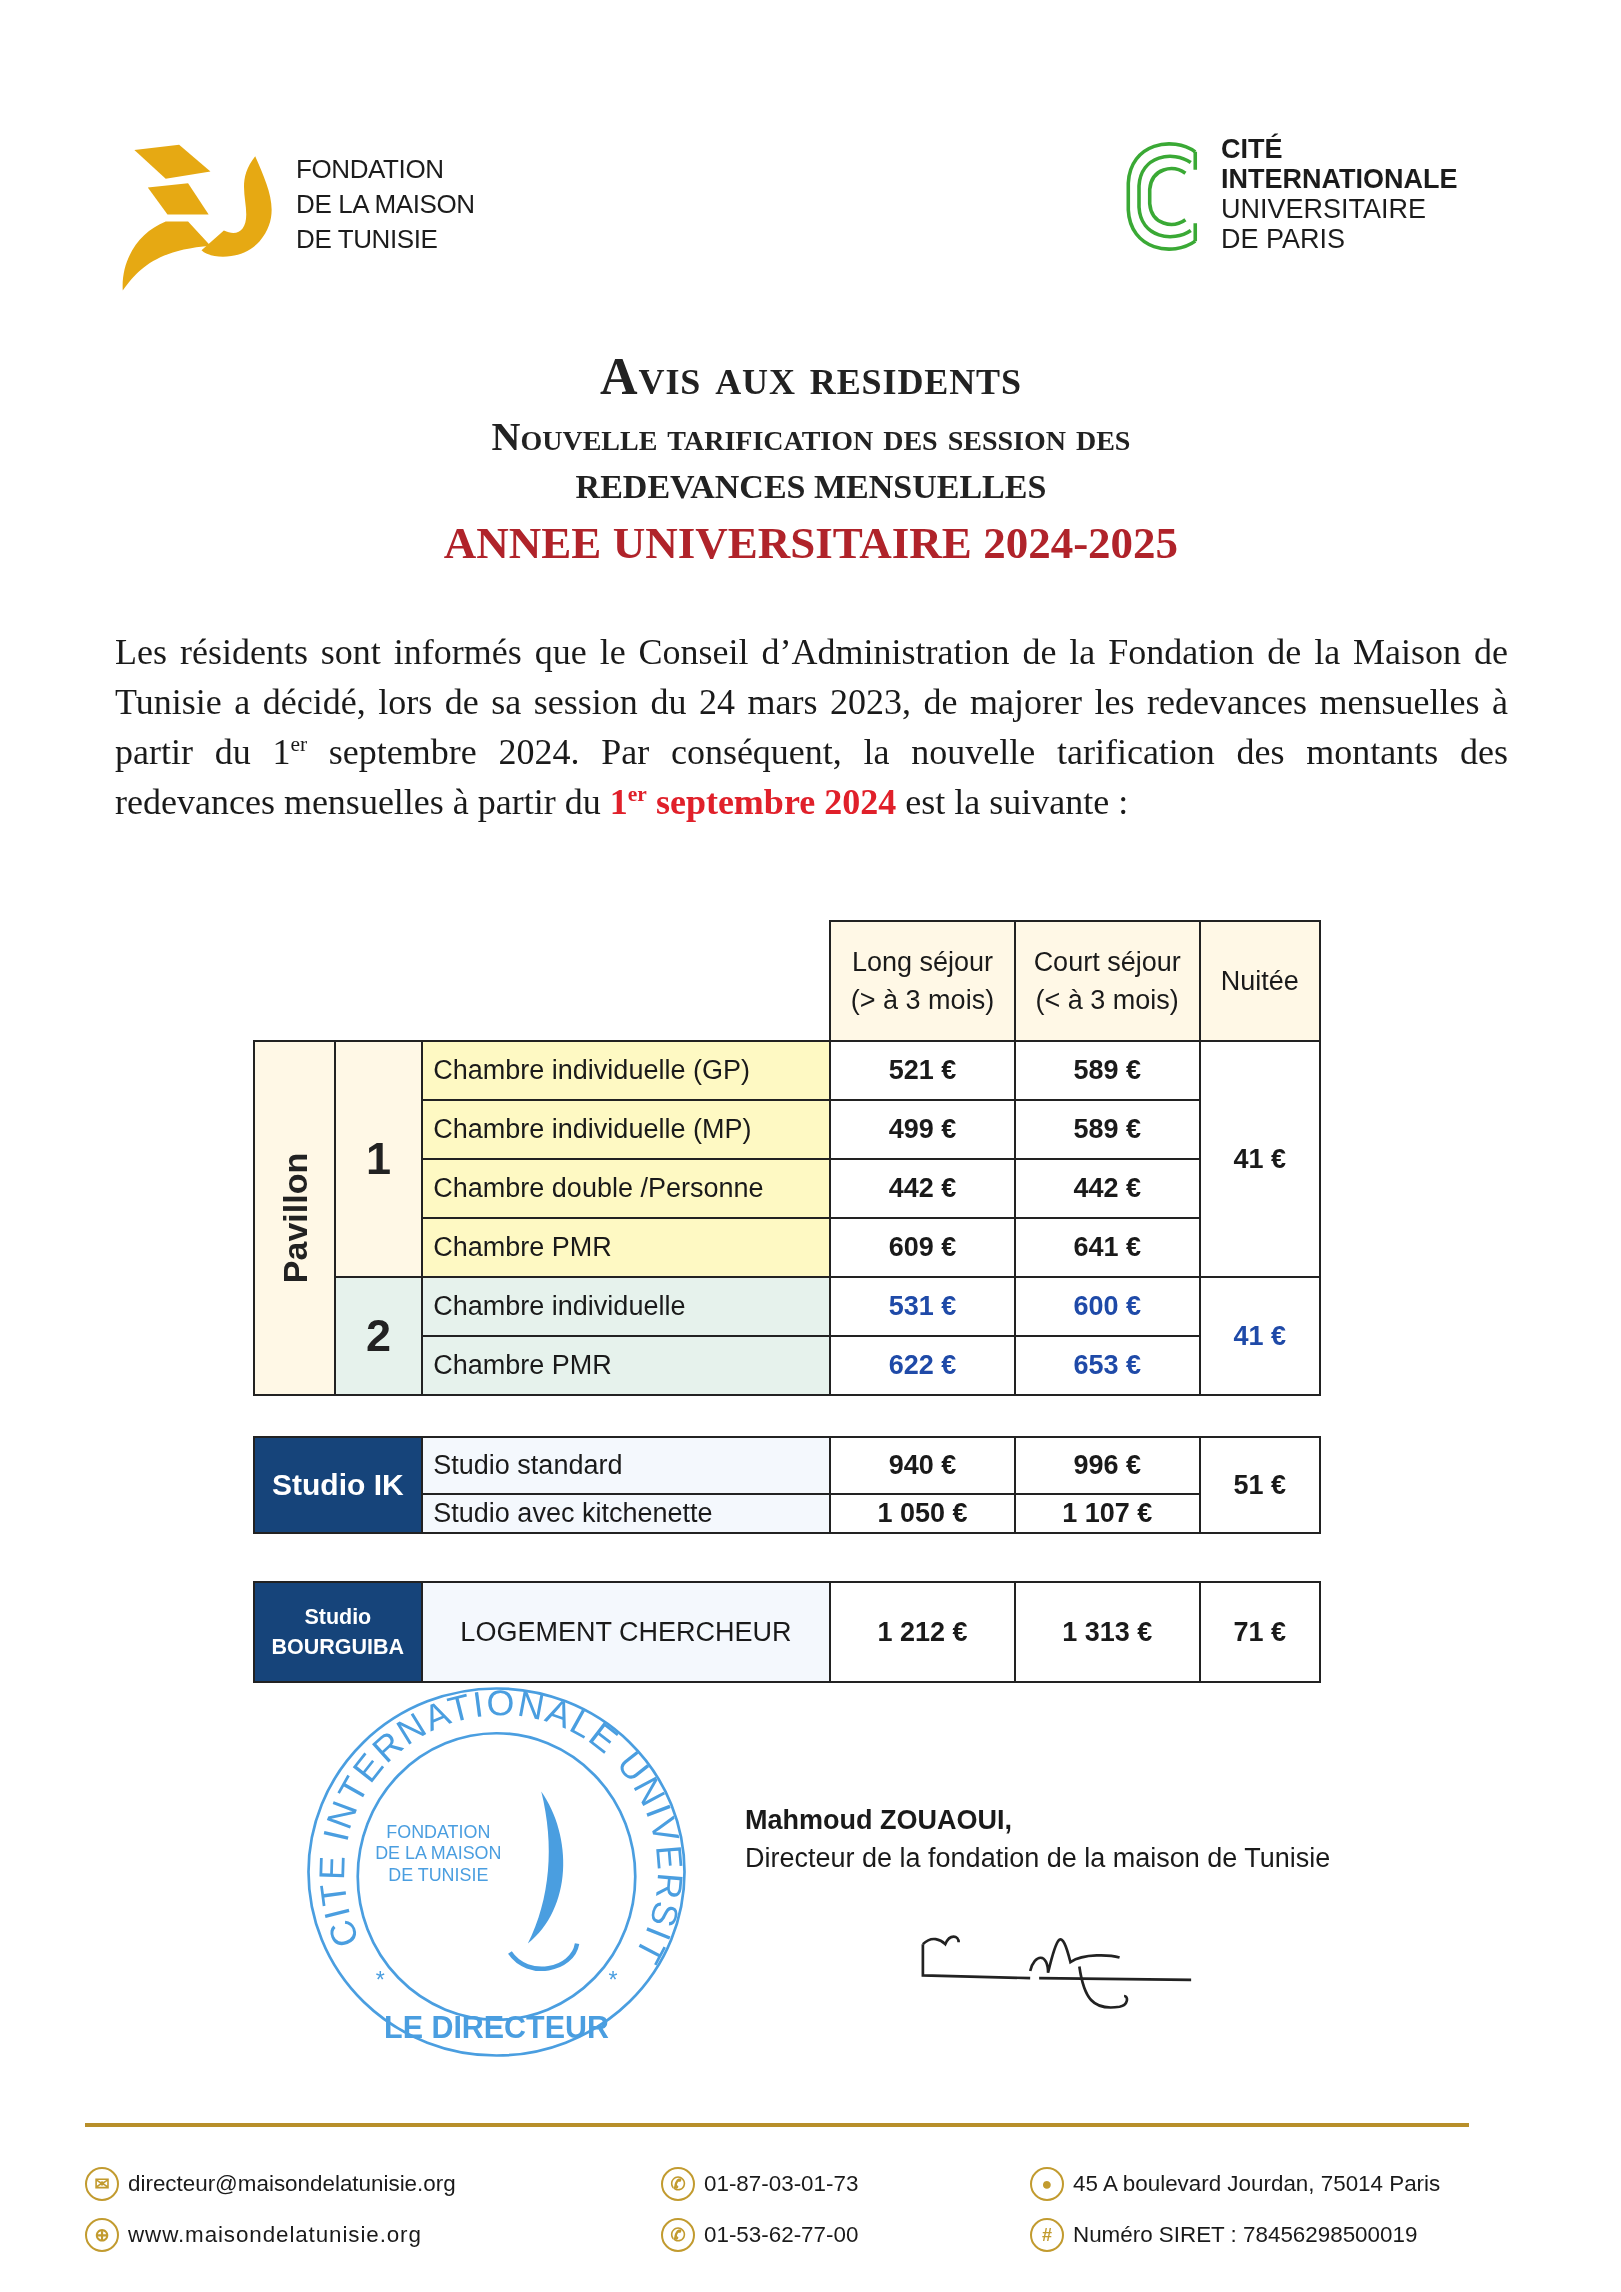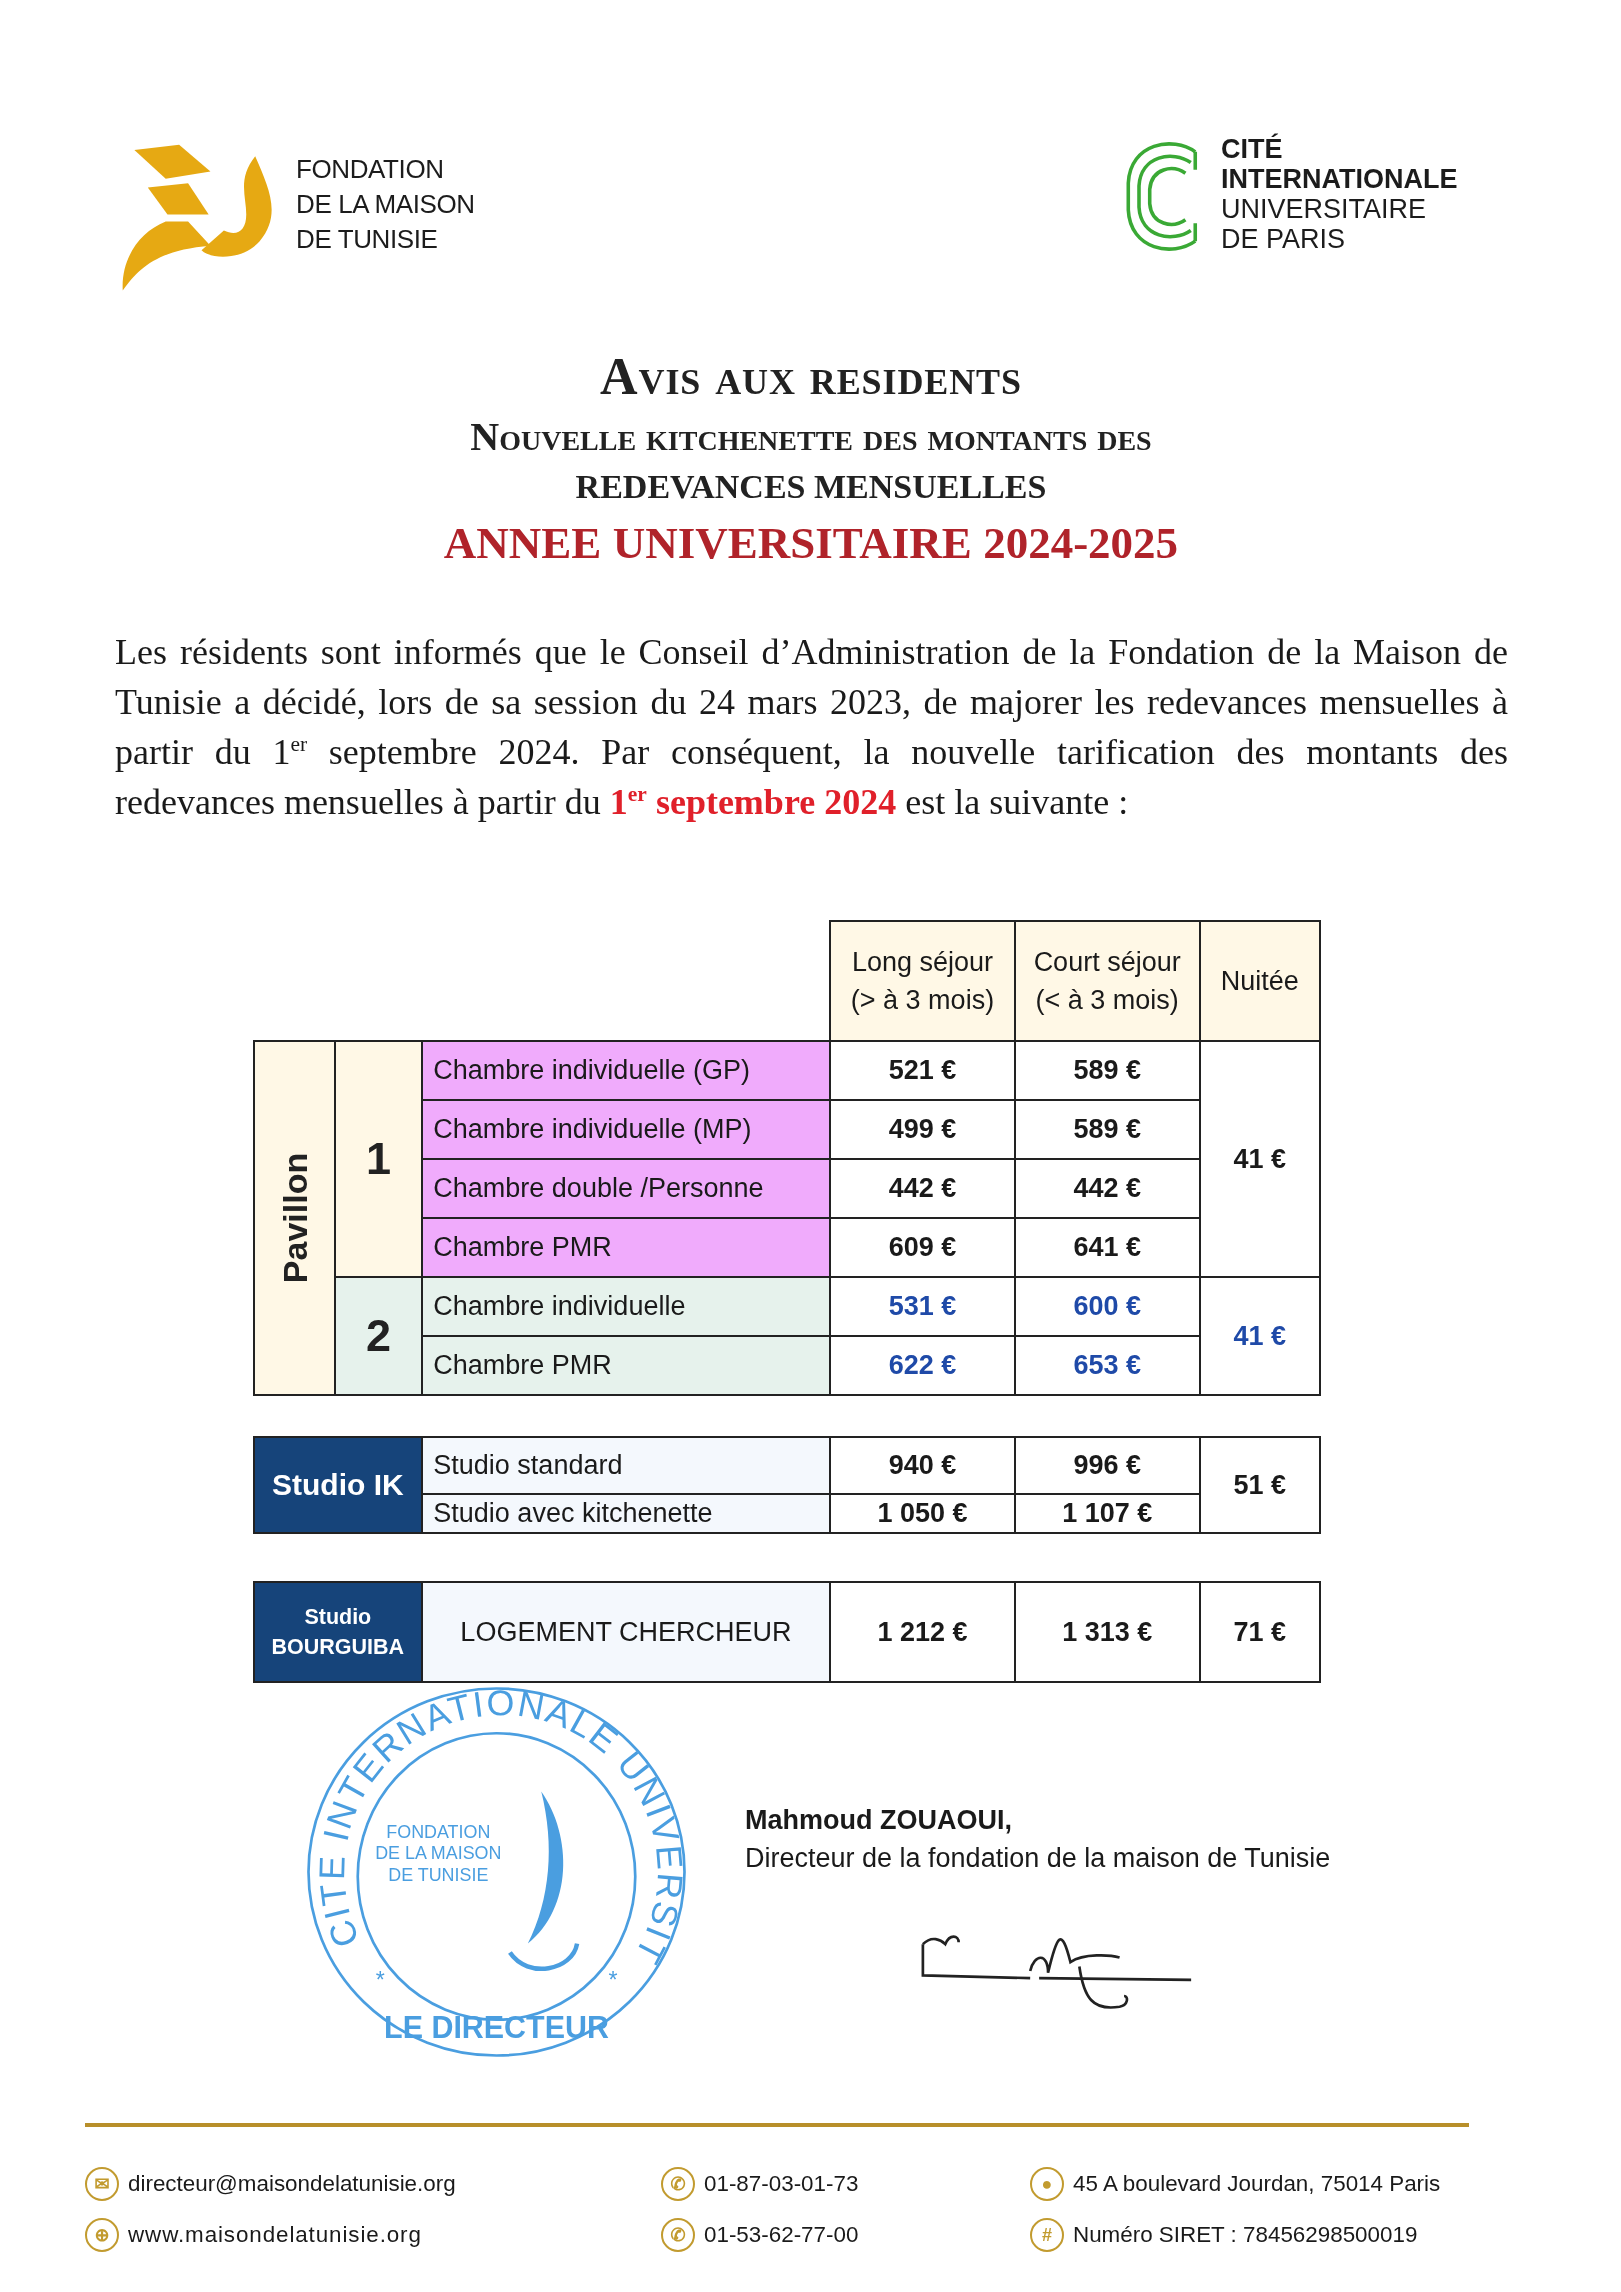--- a/index.html
+++ b/index.html
@@ -29,21 +29,21 @@
   .para .red { color: #e0202a; font-weight: bold; }
   .para sup { font-size: 21.5px; line-height: 0; }
 
   
   table.tarif { position: absolute; border-collapse: collapse; font-family: "Liberation Sans", sans-serif; }
   .tarif td { border: 2.7px solid #222; padding: 0; }
   .hdr td.h { background: #fff8e6; text-align: center; font-size: 27px; line-height: 38px; }
   .price { text-align: center; font-size: 27px; font-weight: bold; background: #fff; }
   .price.blue { color: #1f4aa8; }
   .lbl { font-size: 27px; padding-left: 10.7px !important; }
-  .lbl.p1 { background: #f0abfc; }
+  .lbl.p1 { background: #fef9c3; }
   .lbl.p2 { background: #e6f2ec; }
   .pav { background: #fff8e6; position: relative; }
   .pav .vert { position: absolute; left: 50%; top: 50%; transform: translate(-50%, -50%) rotate(-90deg); font-size: 34px; font-weight: bold; color: #222; white-space: nowrap; }
   .num { text-align: center; font-size: 45px; font-weight: bold; color: #222; }
   .num.n1 { background: #fff8e6; }
   .num.n2 { background: #e6f2ec; }
   .dark { background: #16447a; color: #fff; text-align: center; font-weight: bold; }
   .studio-lbl { background: #f4f8fd; font-size: 27px; padding-left: 10.7px !important; }
   .no-border { border: none !important; background: transparent; }
 
@@ -89,21 +89,21 @@
   <div class="txt">
     <div class="b">CITÉ</div>
     <div class="b">INTERNATIONALE</div>
     <div>UNIVERSITAIRE</div>
     <div>DE PARIS</div>
   </div>
 </div>
 
 <div class="abs titles">
   <div class="t1" style="font-variant: small-caps;">Avis aux residents</div>
-  <div class="t2" style="font-variant: small-caps;">Nouvelle kitchenette des montants des</div>
+  <div class="t2" style="font-variant: small-caps;">Nouvelle tarification des session des</div>
   <div class="t2" style="text-transform: uppercase; font-size: 34px; margin-top:0;">redevances mensuelles</div>
   <div class="t3">ANNEE UNIVERSITAIRE 2024-2025</div>
 </div>
 
 <div class="abs para">
   <span>Les résidents sont informés que le Conseil d’Administration de la Fondation de la Maison de Tunisie a décidé, lors de sa session du 24 mars 2023, de majorer les redevances mensuelles à partir du 1</span><sup>er</sup><span> septembre 2024. Par conséquent, la nouvelle tarification des montants des redevances mensuelles à partir du </span><span class="red">1</span><sup class="red" style="color:#e0202a;font-weight:bold;">er</sup><span class="red"> septembre 2024</span><span> est la suivante :</span>
 </div>
 
 <table class="tarif" style="left:253px; top:920px; width:1068px;">
   <colgroup>

